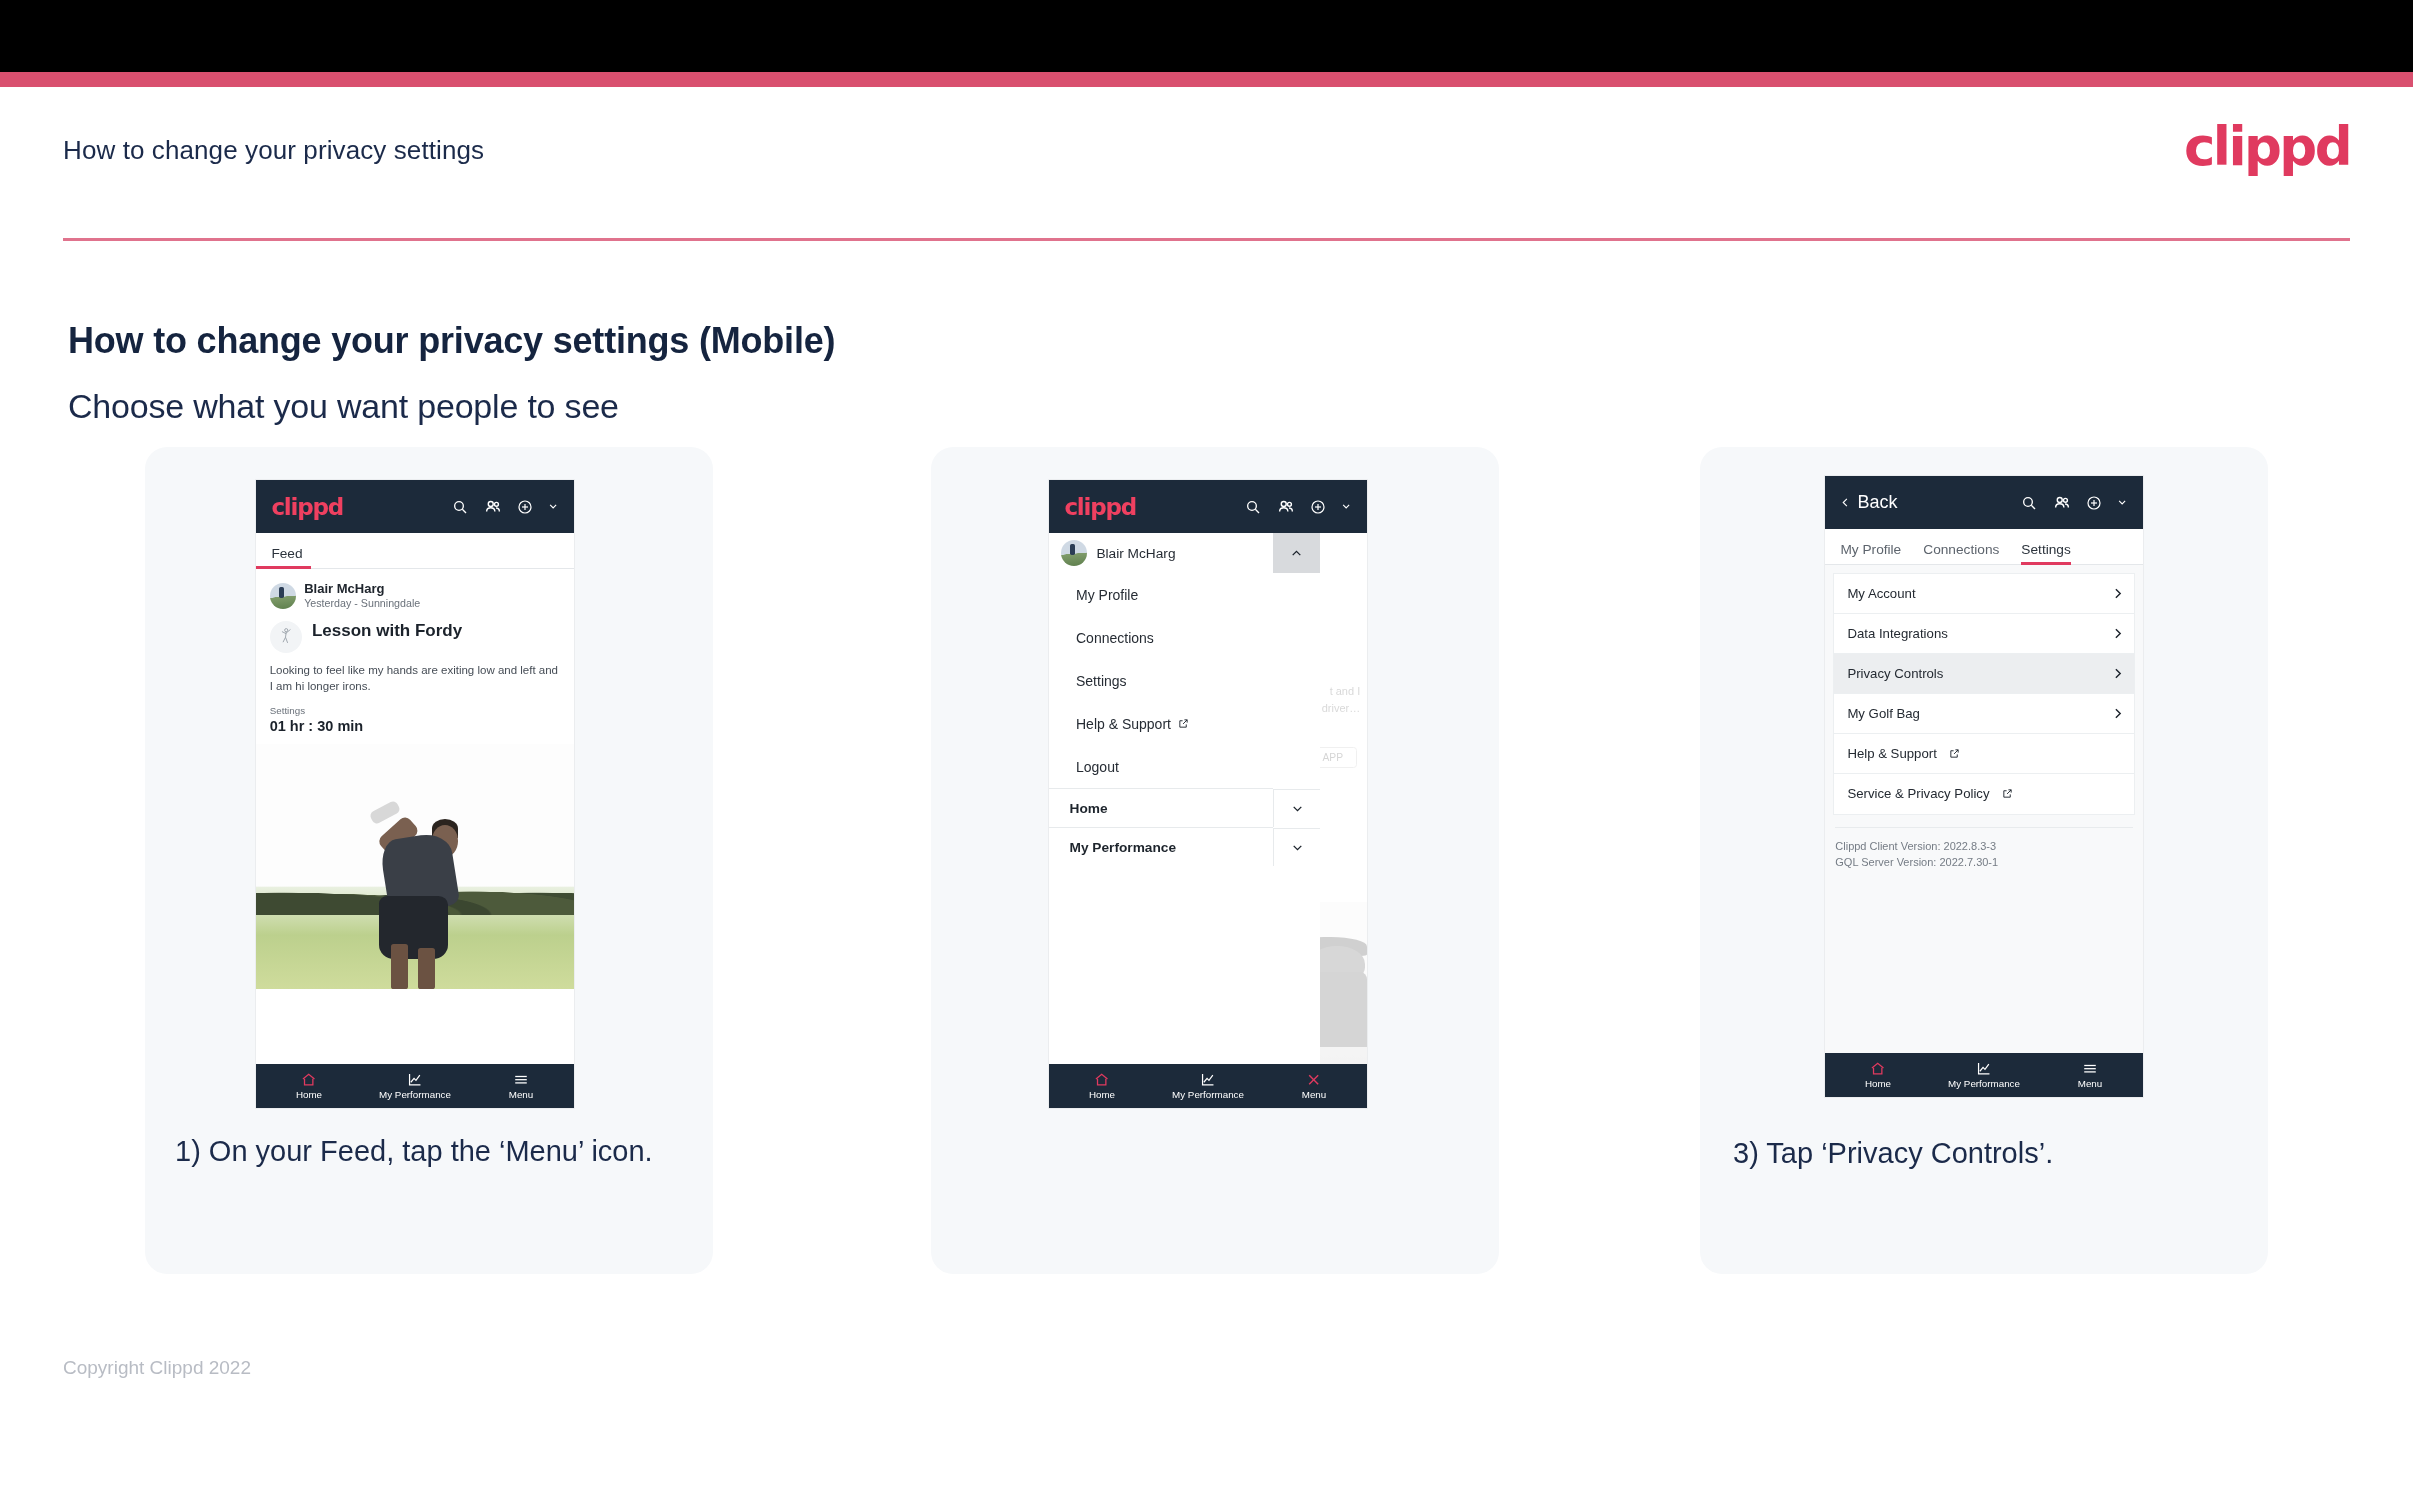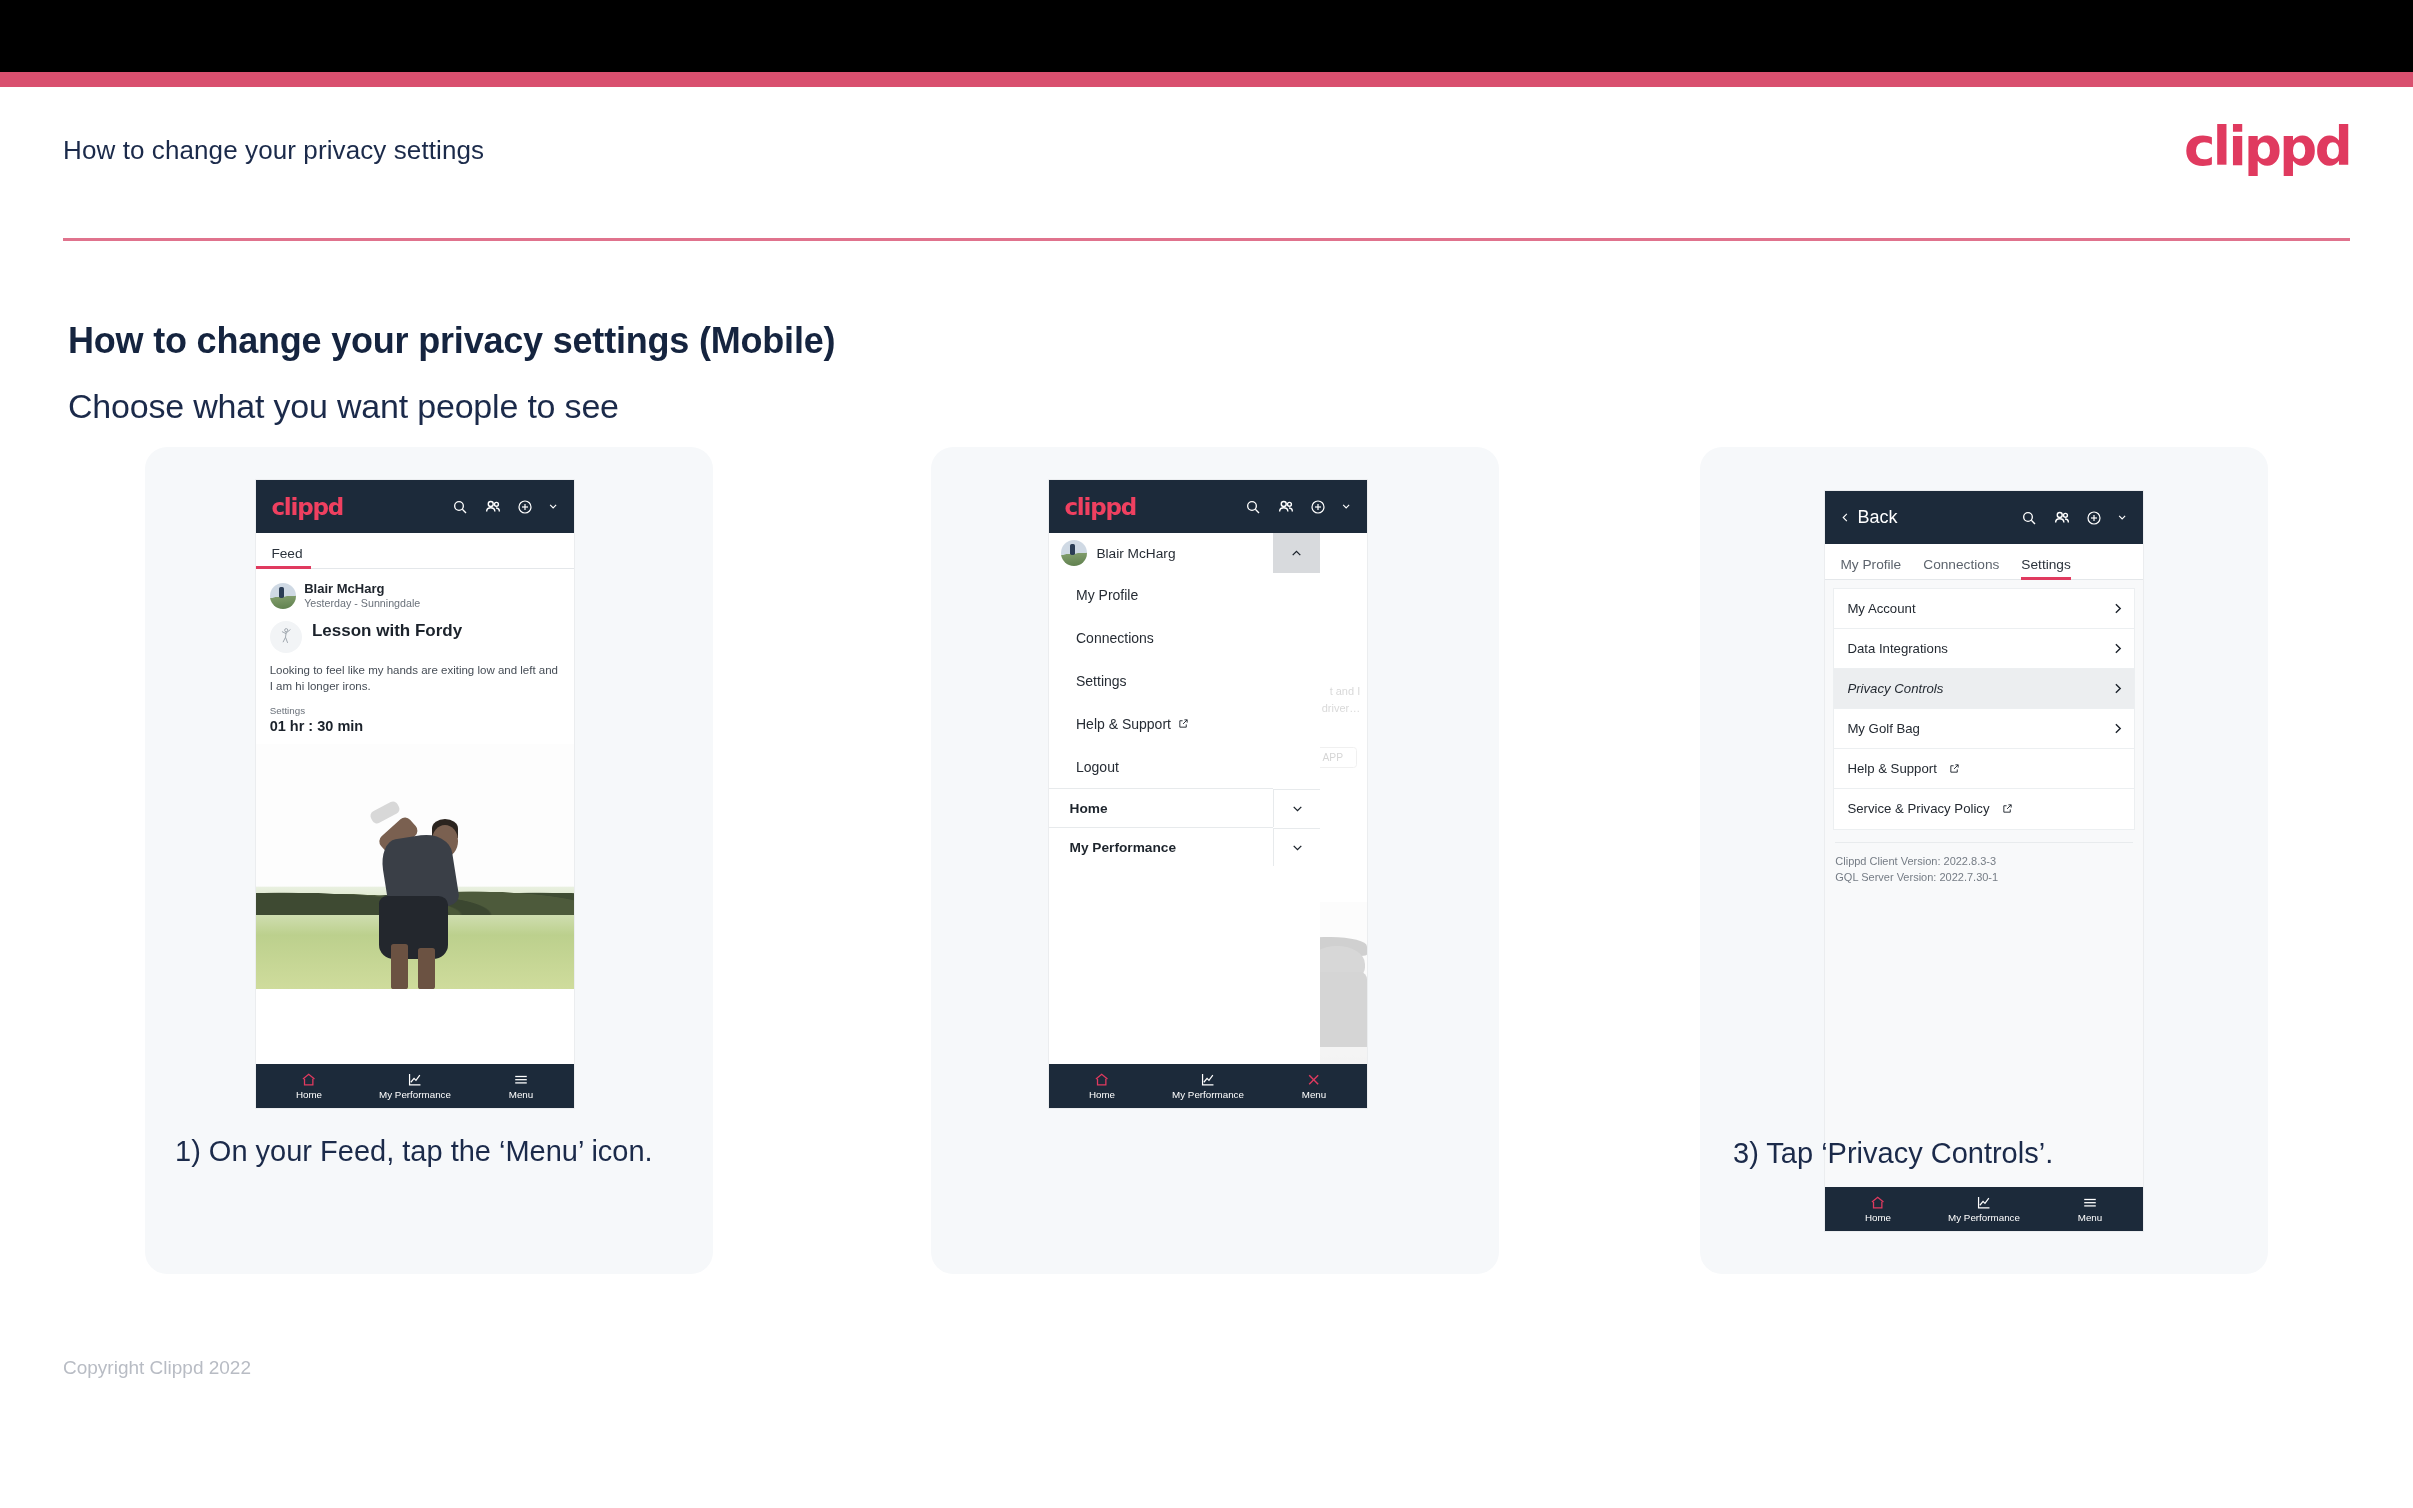--- a/index.html
+++ b/index.html
@@ -60,21 +60,21 @@
   #cap-2 { left: 964px; top: 1132px; }
   #cap-3 { left: 1733px; top: 1134px; }
 
   
   .phone {
     position: absolute; overflow: hidden; background: #fff;
     box-shadow: 0 0 0 0.9px rgba(0,0,0,.05);
   }
   #phone-1 { left: 256px; top: 480px; width: 318px; height: 628px; }
   #phone-2 { left: 1049px; top: 480px; width: 318px; height: 628px; }
-  #phone-3 { left: 1825px; top: 491px; width: 318px; height: 740px; }
+  #phone-3 { left: 1825px; top: 476px; width: 318px; height: 621px; }
 
   .appbar {
     position: relative; height: 53px; background: #1c2a3a;
     display: flex; align-items: center; padding: 0 15.4px;
   }
   .appbar-logo {
     font-size: 23px; font-weight: 800; color: #ef4060;
     letter-spacing: -1.2px; font-family: "DejaVu Sans", sans-serif;
   }
   .appbar-back { font-size: 18px; color: #ffffff; display: flex; align-items: center; gap: 6px; }
@@ -214,21 +214,21 @@
   .ghost-cap  { position:absolute; right:0px; bottom:108px; width:72px; height:19px; background:#3f434b; border-radius:40% 50% 8% 8%; }
   .ghost-body { position:absolute; right:0px; bottom:17px; width:67px; height:75px; background:#4e5663; border-radius:24% 10% 0 0; }
 
   
   .setlist { margin: 7.7px 7.7px 0 7.7px; border: 0.9px solid #eceff1; background:#fff; }
   .setrow {
     height: 40px; display: flex; align-items: center; padding: 0 10.3px 0 13.7px;
     font-size: 13.2px; color: #242a32; border-bottom: 0.9px solid #eceff1; gap: 12px;
   }
   .setrow:last-child { border-bottom: none; }
-  .setrow.hl { background: #eceef0; font-style: italic; }
+  .setrow.hl { background: #eceef0; }
   .setrow .sp { margin-left: auto; }
   .ver {
     margin: 12px 10.3px 0 10.3px; padding-top: 10.3px; border-top: 0.9px solid #e8ebed;
     font-size: 11px; color: #757c85; line-height: 1.5;
   }
 
   
   .footer {
     position: absolute; left: 63px; top: 1357px;
     font-size: 19px; color: #b8bcc4;

